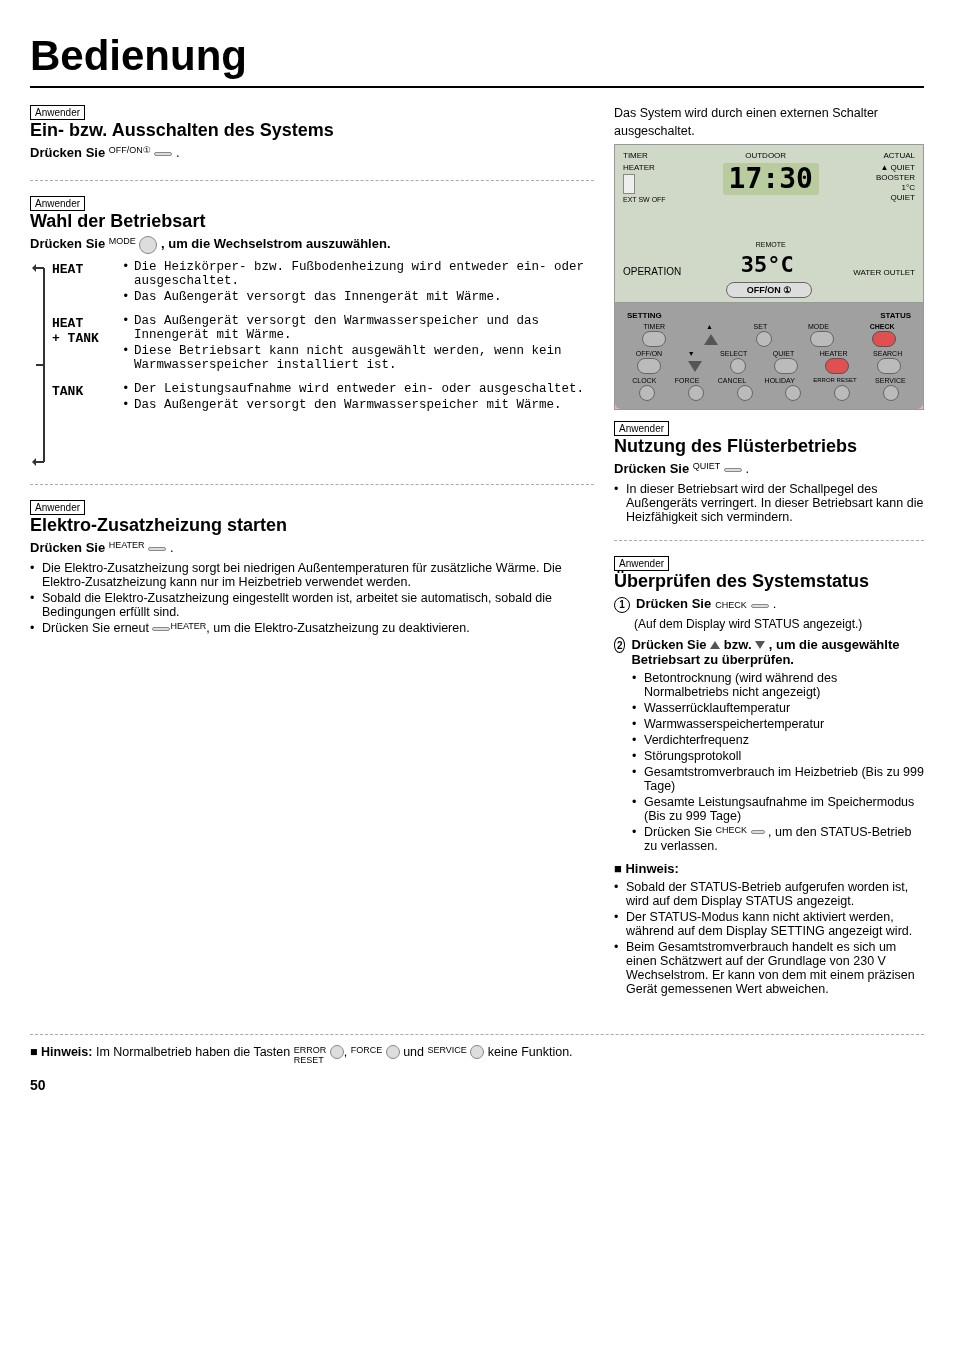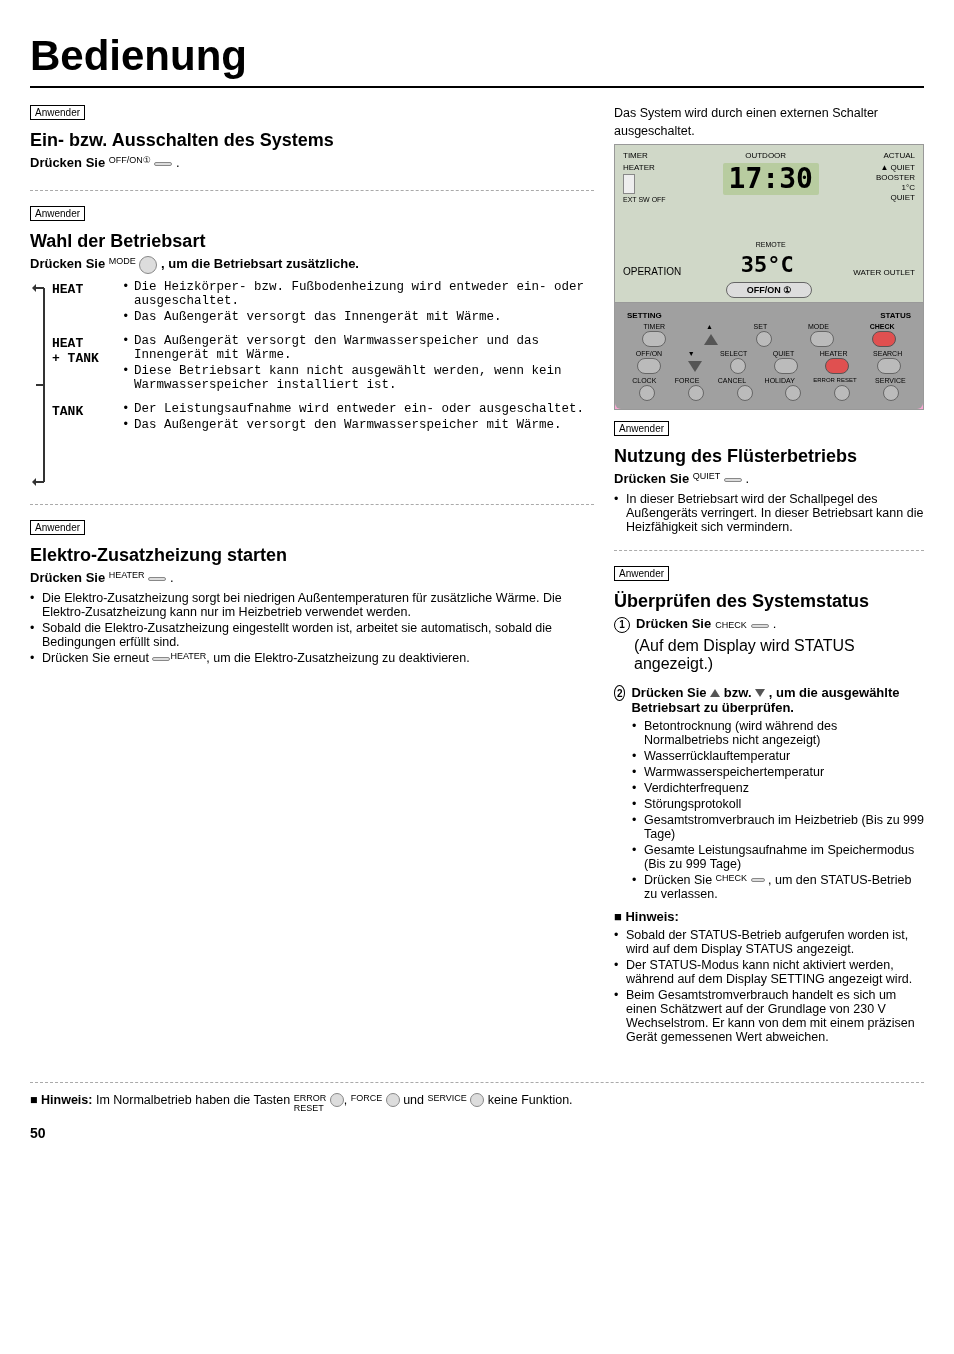--- a/index.html
+++ b/index.html
@@ -34,21 +34,21 @@
     .col-right {
       width: 310px;
       flex-shrink: 0;
     }
 
     .anwender-badge {
       display: inline-block;
       border: 1px solid #000;
       font-size: 10px;
       padding: 1px 4px;
-      margin-bottom: 10px;
+      margin-bottom: 0;
       text-align: right;
     }
 
     .section {
       margin-bottom: 14px;
       padding-bottom: 14px;
       border-bottom: 1px dashed #aaa;
     }
 
     .section:last-child {
@@ -194,21 +194,21 @@
       </div>
     </div>
 
     <div class="section">
       <span class="anwender-badge">Anwender</span>
       <div class="section-title">Wahl der Betriebsart</div>
       <div class="drucken-line">
         <b>Drücken Sie</b>
         <span class="small-label"> MODE</span>
         <span style="display:inline-block;background:#ddd;border:1px solid #888;border-radius:50%;width:18px;height:18px;font-size:9px;vertical-align:middle;text-align:center;line-height:18px;"></span>
-        <b>, um die Betriebsart zusätzliche.</b>
+        <b>, um die Wechselstrom auszuwählen.</b>
       </div>
 
       
       <div class="outer-bracket">
         <svg class="bracket-svg" width="18" height="210" viewBox="0 0 18 210">
           <line x1="14" y1="8" x2="14" y2="202" stroke="#333" stroke-width="2"></line>
           <line x1="14" y1="8" x2="6" y2="8" stroke="#333" stroke-width="2"></line>
           <line x1="14" y1="105" x2="6" y2="105" stroke="#333" stroke-width="2"></line>
           <line x1="14" y1="202" x2="6" y2="202" stroke="#333" stroke-width="2"></line>
           <polygon points="6,4 2,8 6,12" fill="#333"></polygon>
@@ -387,21 +387,21 @@
       <div class="section-title">Überprüfen des Systemstatus</div>
 
       
       <div style="display:flex;align-items:baseline;gap:4px;margin-bottom:4px;">
         <span class="check-circle">1</span>
         <b>Drücken Sie</b>
         <span class="small-label">CHECK</span>
         <span style="display:inline-block;background:#ddd;border:1px solid #888;border-radius:8px;padding:1px 8px;font-size:10px;vertical-align:middle;"></span>
         <span>.</span>
       </div>
-      <div style="padding-left:20px;font-size:16px;margin-bottom:12px;">(Auf dem Display wird STATUS angezeigt.)</div>
+      <div style="padding-left:20px;font-size:12px;margin-bottom:6px;">(Auf dem Display wird STATUS angezeigt.)</div>
 
       
       <div style="display:flex;align-items:baseline;gap:4px;margin-bottom:4px;">
         <span class="check-circle">2</span>
         <b>Drücken Sie
           <span style="display:inline-block;width:0;height:0;border-left:5px solid transparent;border-right:5px solid transparent;border-bottom:8px solid #555;vertical-align:middle;"></span>
           bzw.
           <span style="display:inline-block;width:0;height:0;border-left:5px solid transparent;border-right:5px solid transparent;border-top:8px solid #555;vertical-align:middle;"></span>
           , um die ausgewählte Betriebsart zu überprüfen.
         </b>

